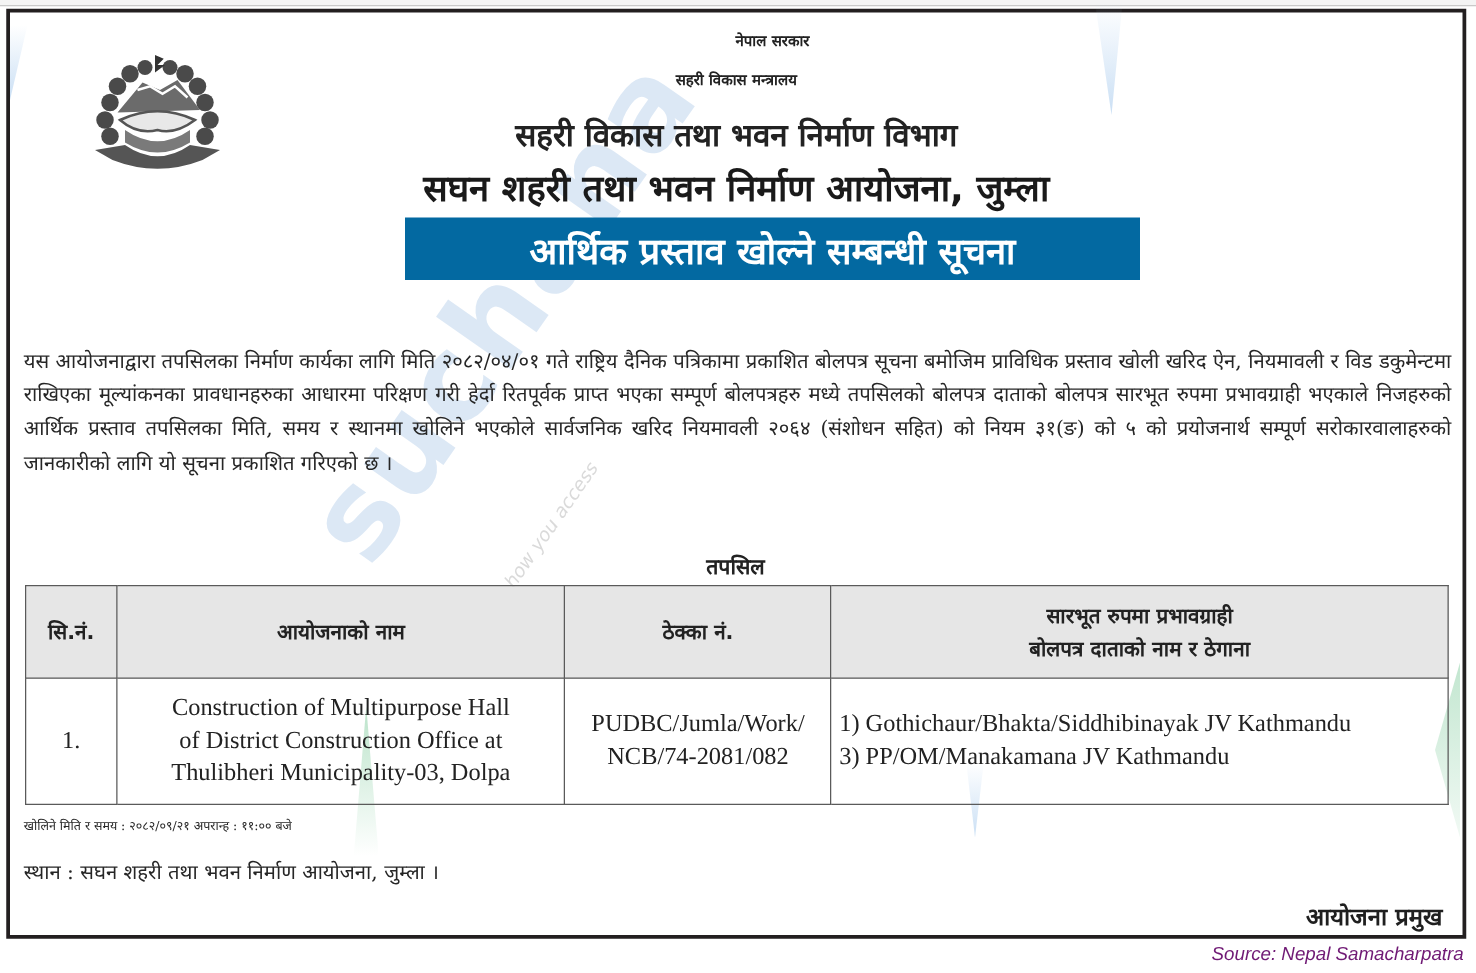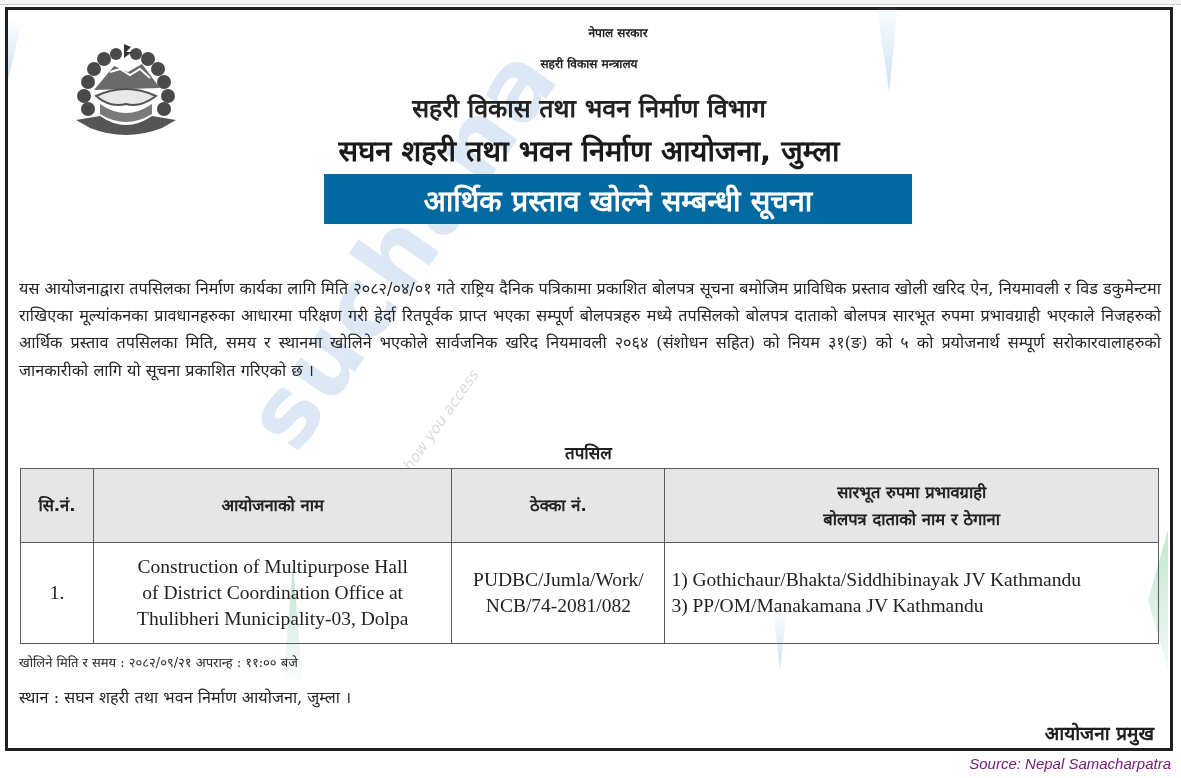--- a/index.html
+++ b/index.html
@@ -45,21 +45,21 @@
 
   table.tbl {
     position: absolute; left: 12px; top: 458px; width: 1139px; border-collapse: collapse;
   }
   .tbl th, .tbl td { border: 1.5px solid #5a5a5a; padding: 0; text-align: center; vertical-align: middle; }
   .tbl th { background: #e6e6e6; height: 73px; font-family: "DejaVu Sans", sans-serif; font-weight: bold; font-size: 16.5px; color: #222; line-height: 27px; }
   .tbl td { height: 100px; font-family: "Liberation Serif", serif; font-size: 19.5px; line-height: 26px; color: #222; }
   .tbl td.bidders { text-align: left; padding-left: 6px; }
   .c1 { width: 72px; } .c2 { width: 358px; } .c3 { width: 212px; } .c4 { width: 493px; }
 
-  .foot1 { position: absolute; left: 11px; top: 643px; font-size: 13px; color: #262626; white-space: nowrap; }
+  .foot1 { position: absolute; left: 11px; top: 643px; font-size: 10px; color: #262626; white-space: nowrap; }
   .foot2 { position: absolute; left: 11px; top: 676px; font-size: 16.2px; color: #262626; white-space: nowrap; }
   .sign { position: absolute; right: 16px; top: 710px; font-family: "DejaVu Sans", sans-serif; font-weight: bold; font-size: 19px; color: #1f1f1f; }
   .source { position: absolute; right: 10px; top: 755px; font-family: "Liberation Sans", sans-serif; font-style: italic; font-size: 15px; color: #701a75; }
 </style>
 </head>
 <body>
 
 <div class="topline"></div>
 
 <div class="frame">
@@ -120,21 +120,21 @@
           <div>सारभूत रुपमा प्रभावग्राही</div>
           <div>बोलपत्र दाताको नाम र ठेगाना</div>
         </th>
       </tr>
     </thead>
     <tbody>
       <tr>
         <td>1.</td>
         <td>
           <div>Construction of Multipurpose Hall</div>
-          <div>of District Coordination Office at</div>
+          <div>of District Construction Office at</div>
           <div>Thulibheri Municipality-03, Dolpa</div>
         </td>
         <td>
           <div>PUDBC/Jumla/Work/</div>
           <div>NCB/74-2081/082</div>
         </td>
         <td class="bidders">
           <div>1) Gothichaur/Bhakta/Siddhibinayak JV Kathmandu</div>
           <div>3) PP/OM/Manakamana JV Kathmandu</div>
         </td>

